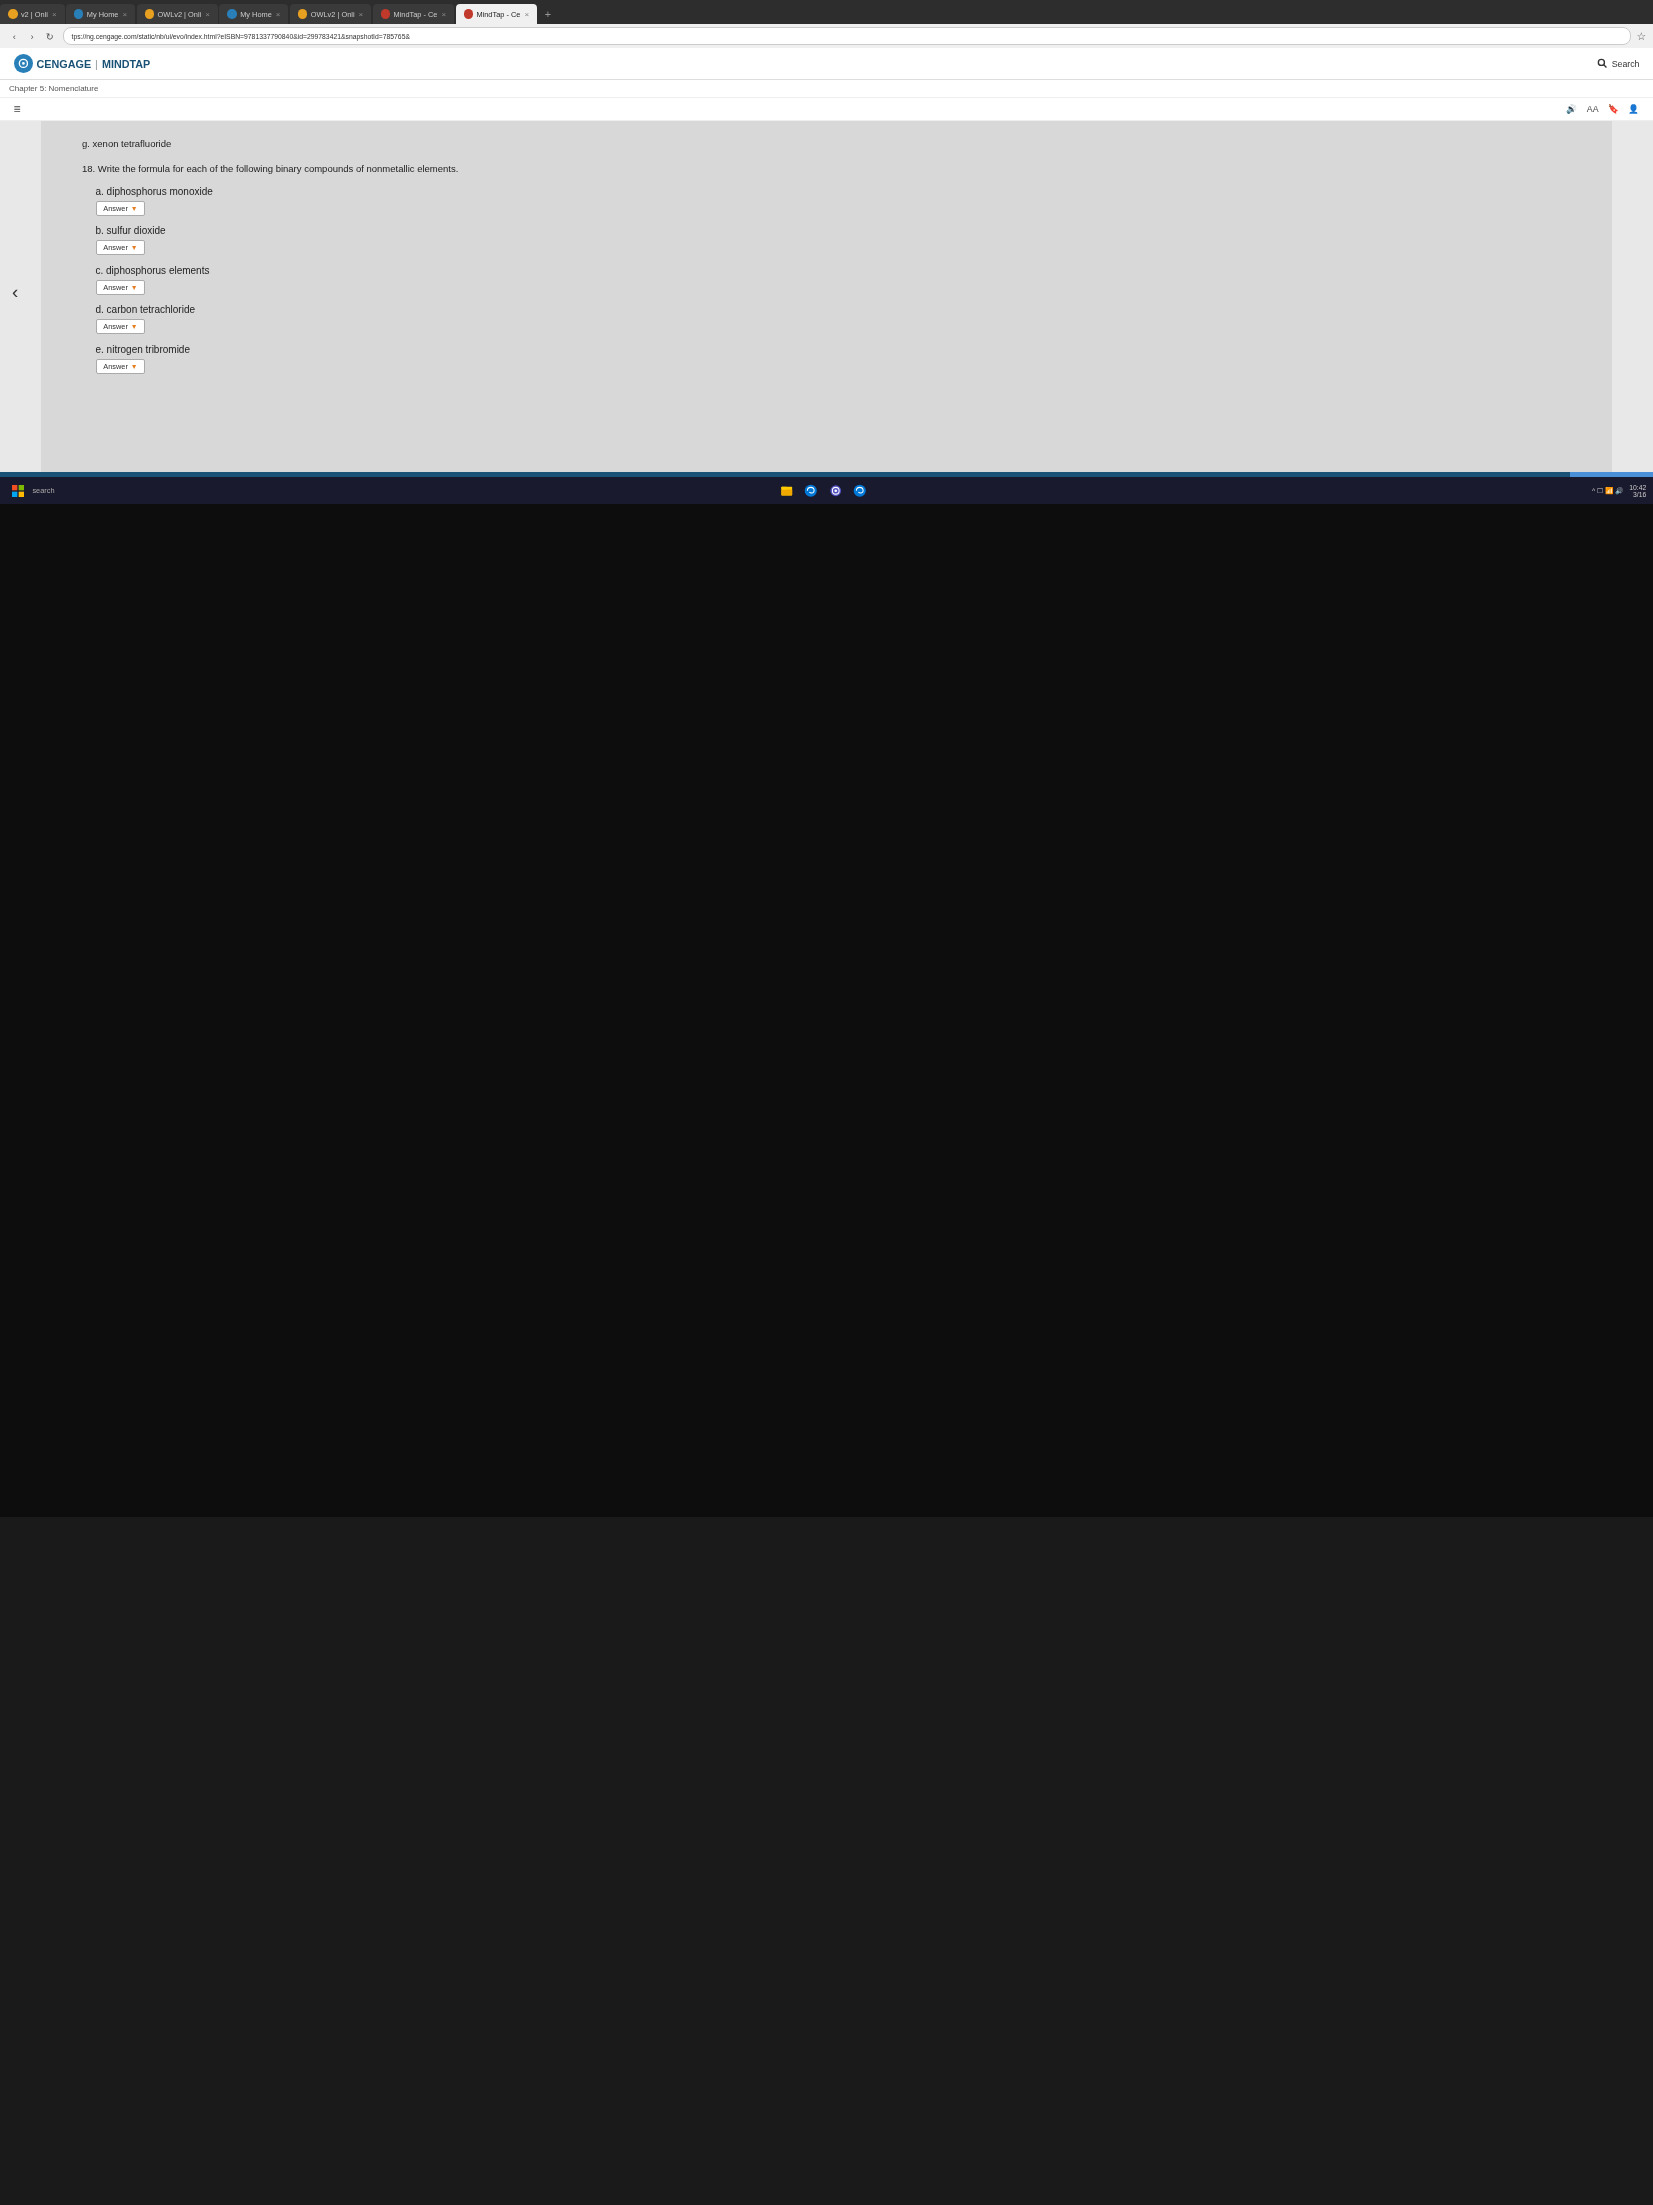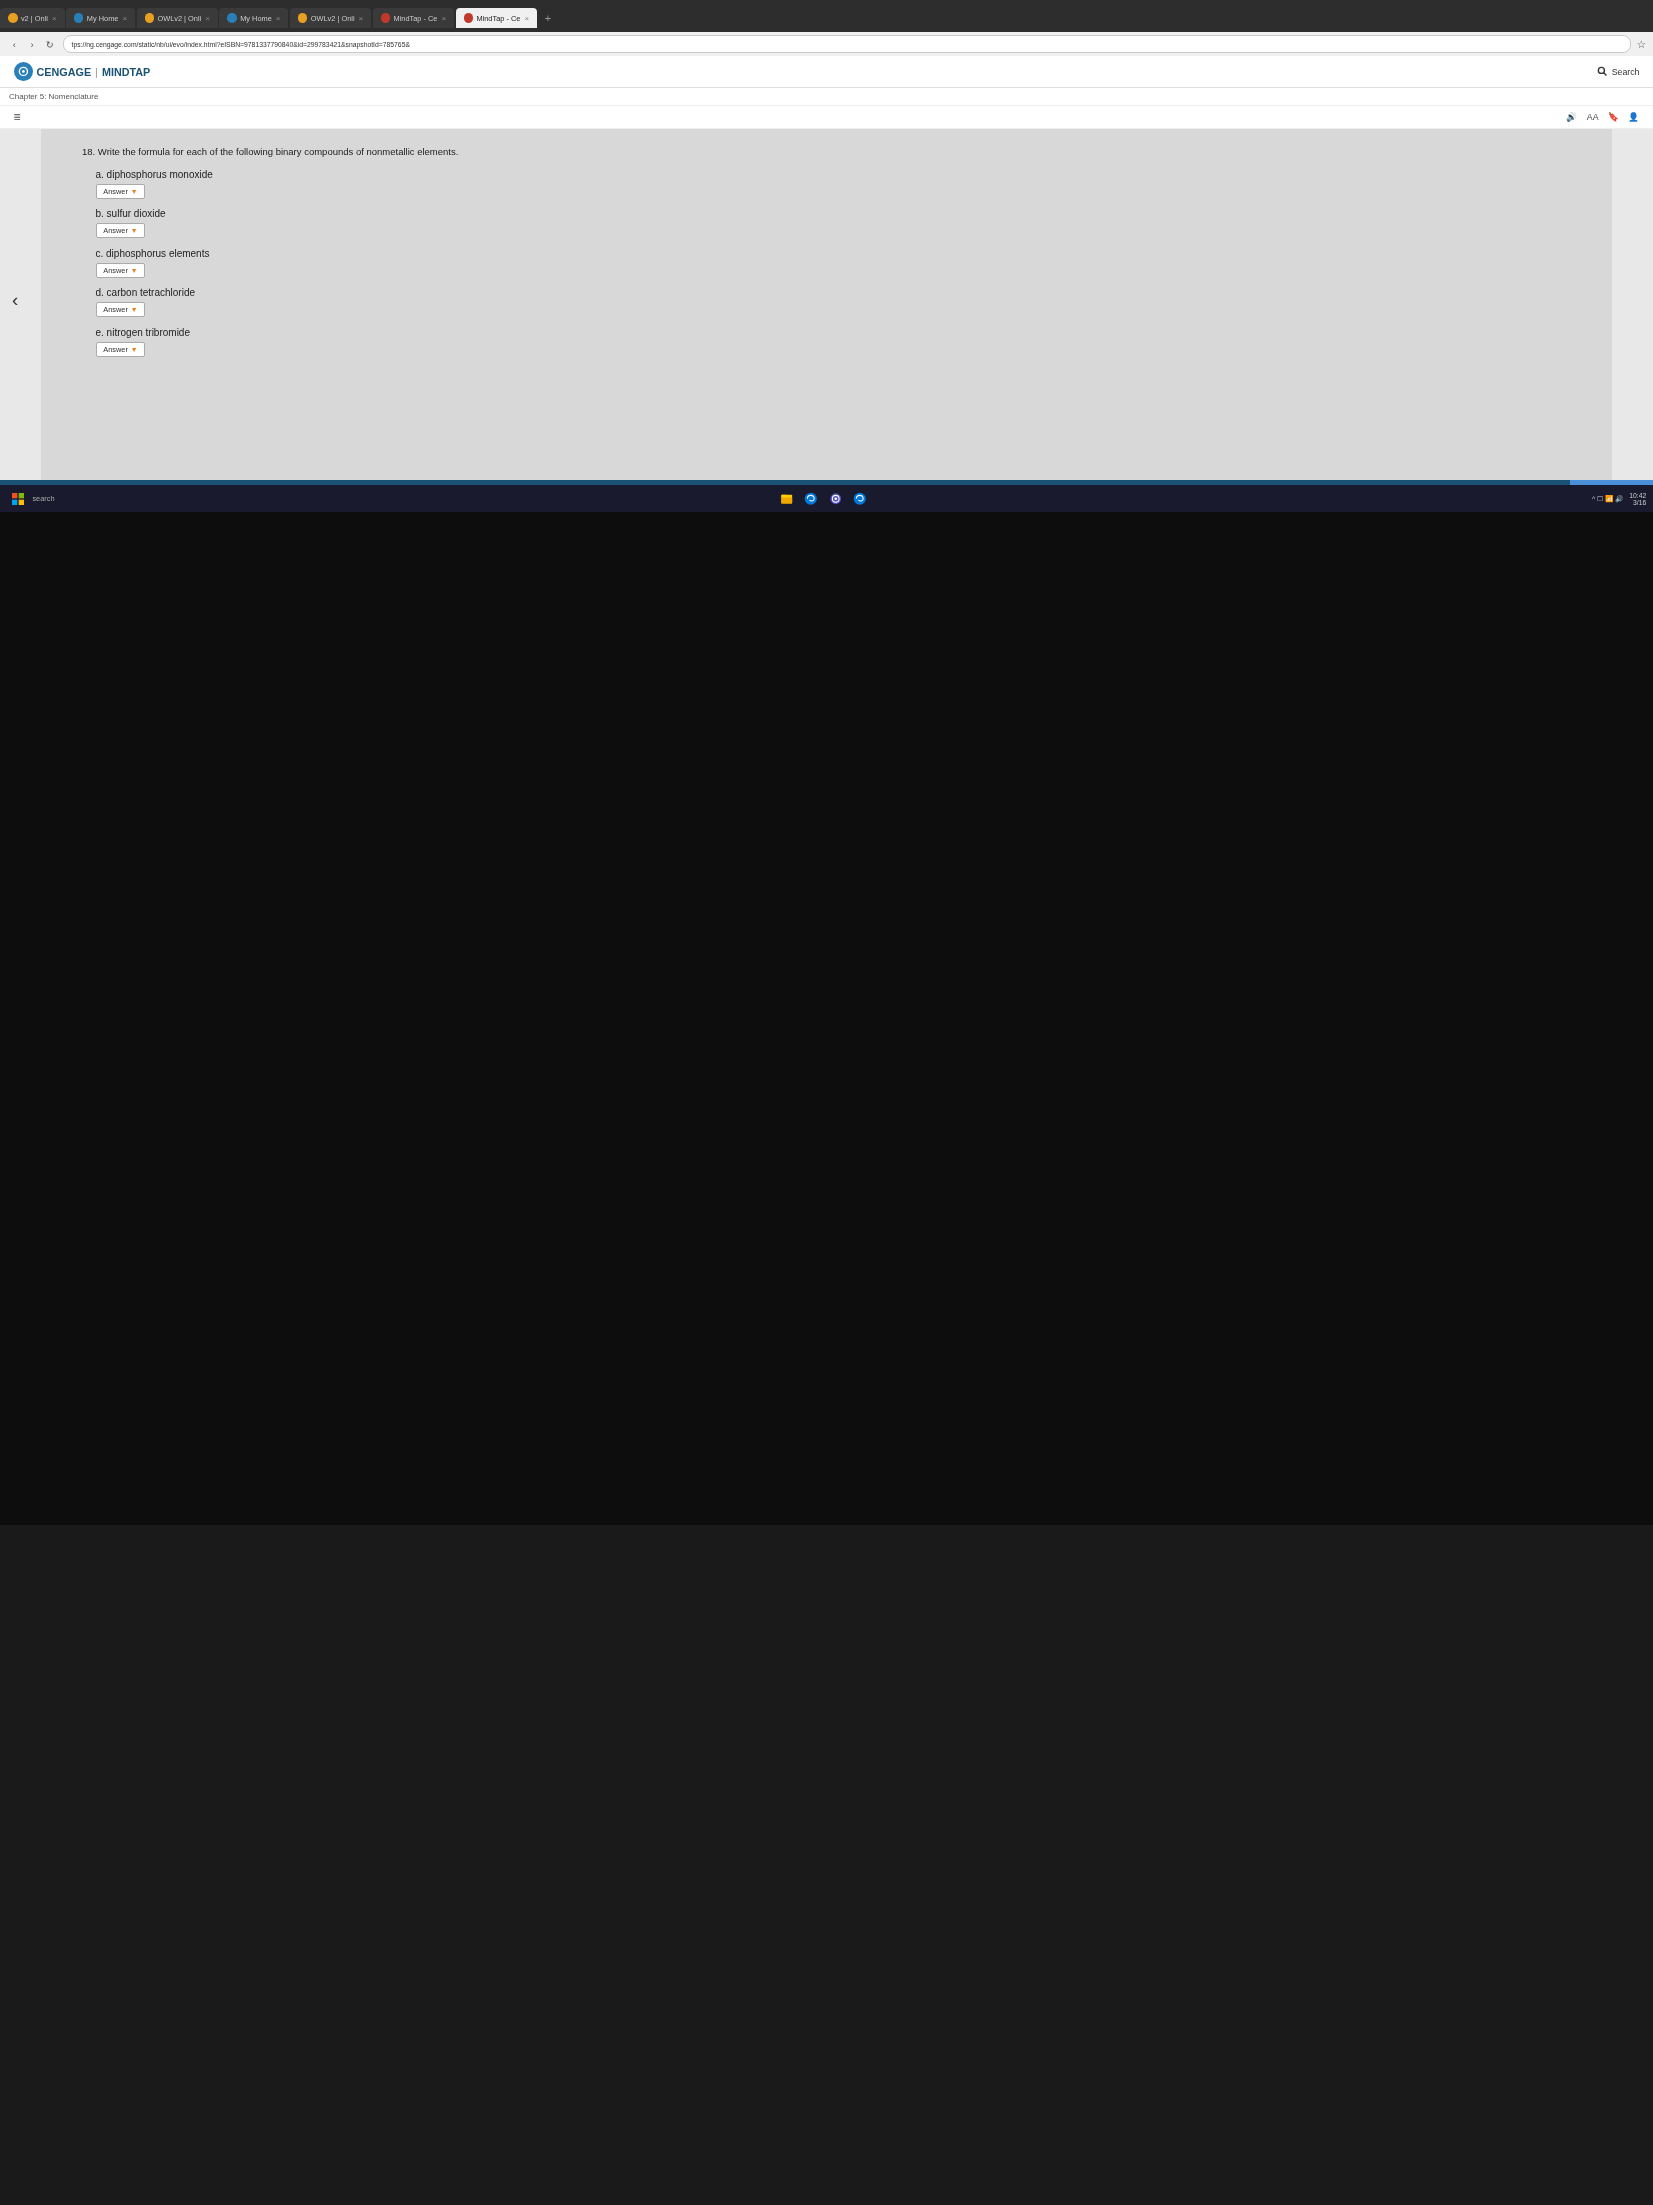--- a/index.html
+++ b/index.html
@@ -4,21 +4,21 @@
   <style>
     * { margin: 0; padding: 0; box-sizing: border-box; }
     body { font-family: Arial, sans-serif; background: #1a1a1a; width: 100%; }
 
     
     .tab-bar {
       display: flex;
       align-items: center;
       background: #2d2d2d;
       padding: 4px 0 0 0;
-      height: 32px;
+      height: 24px;
       overflow: hidden;
     }
     .tab {
       display: flex;
       align-items: center;
       padding: 2.7px 8px;
       font-size: 7.4px;
       color: #ccc;
       background: #3a3a3a;
       border-radius: 4px 4px 0 0;
@@ -414,20 +414,21 @@
     <span class="toolbar-action">🔖</span>
     <span class="toolbar-action">👤</span>
   </div>
 </div>
 
 <div class="main-content">
   <div class="back-arrow">‹</div>
 
   <div class="content-card">
 
+    <p class="question-text" style="margin-bottom:10.8px;">g. xenon tetrafluoride</p>
 
     <div class="question-number">
       <p class="question-text">
         <span>18.</span>
         <span>Write the formula for each of the following binary compounds of nonmetallic elements.</span>
       </p>
     </div>
 
     <div class="sub-question">
       <p class="sub-label">a. diphosphorus monoxide</p>

